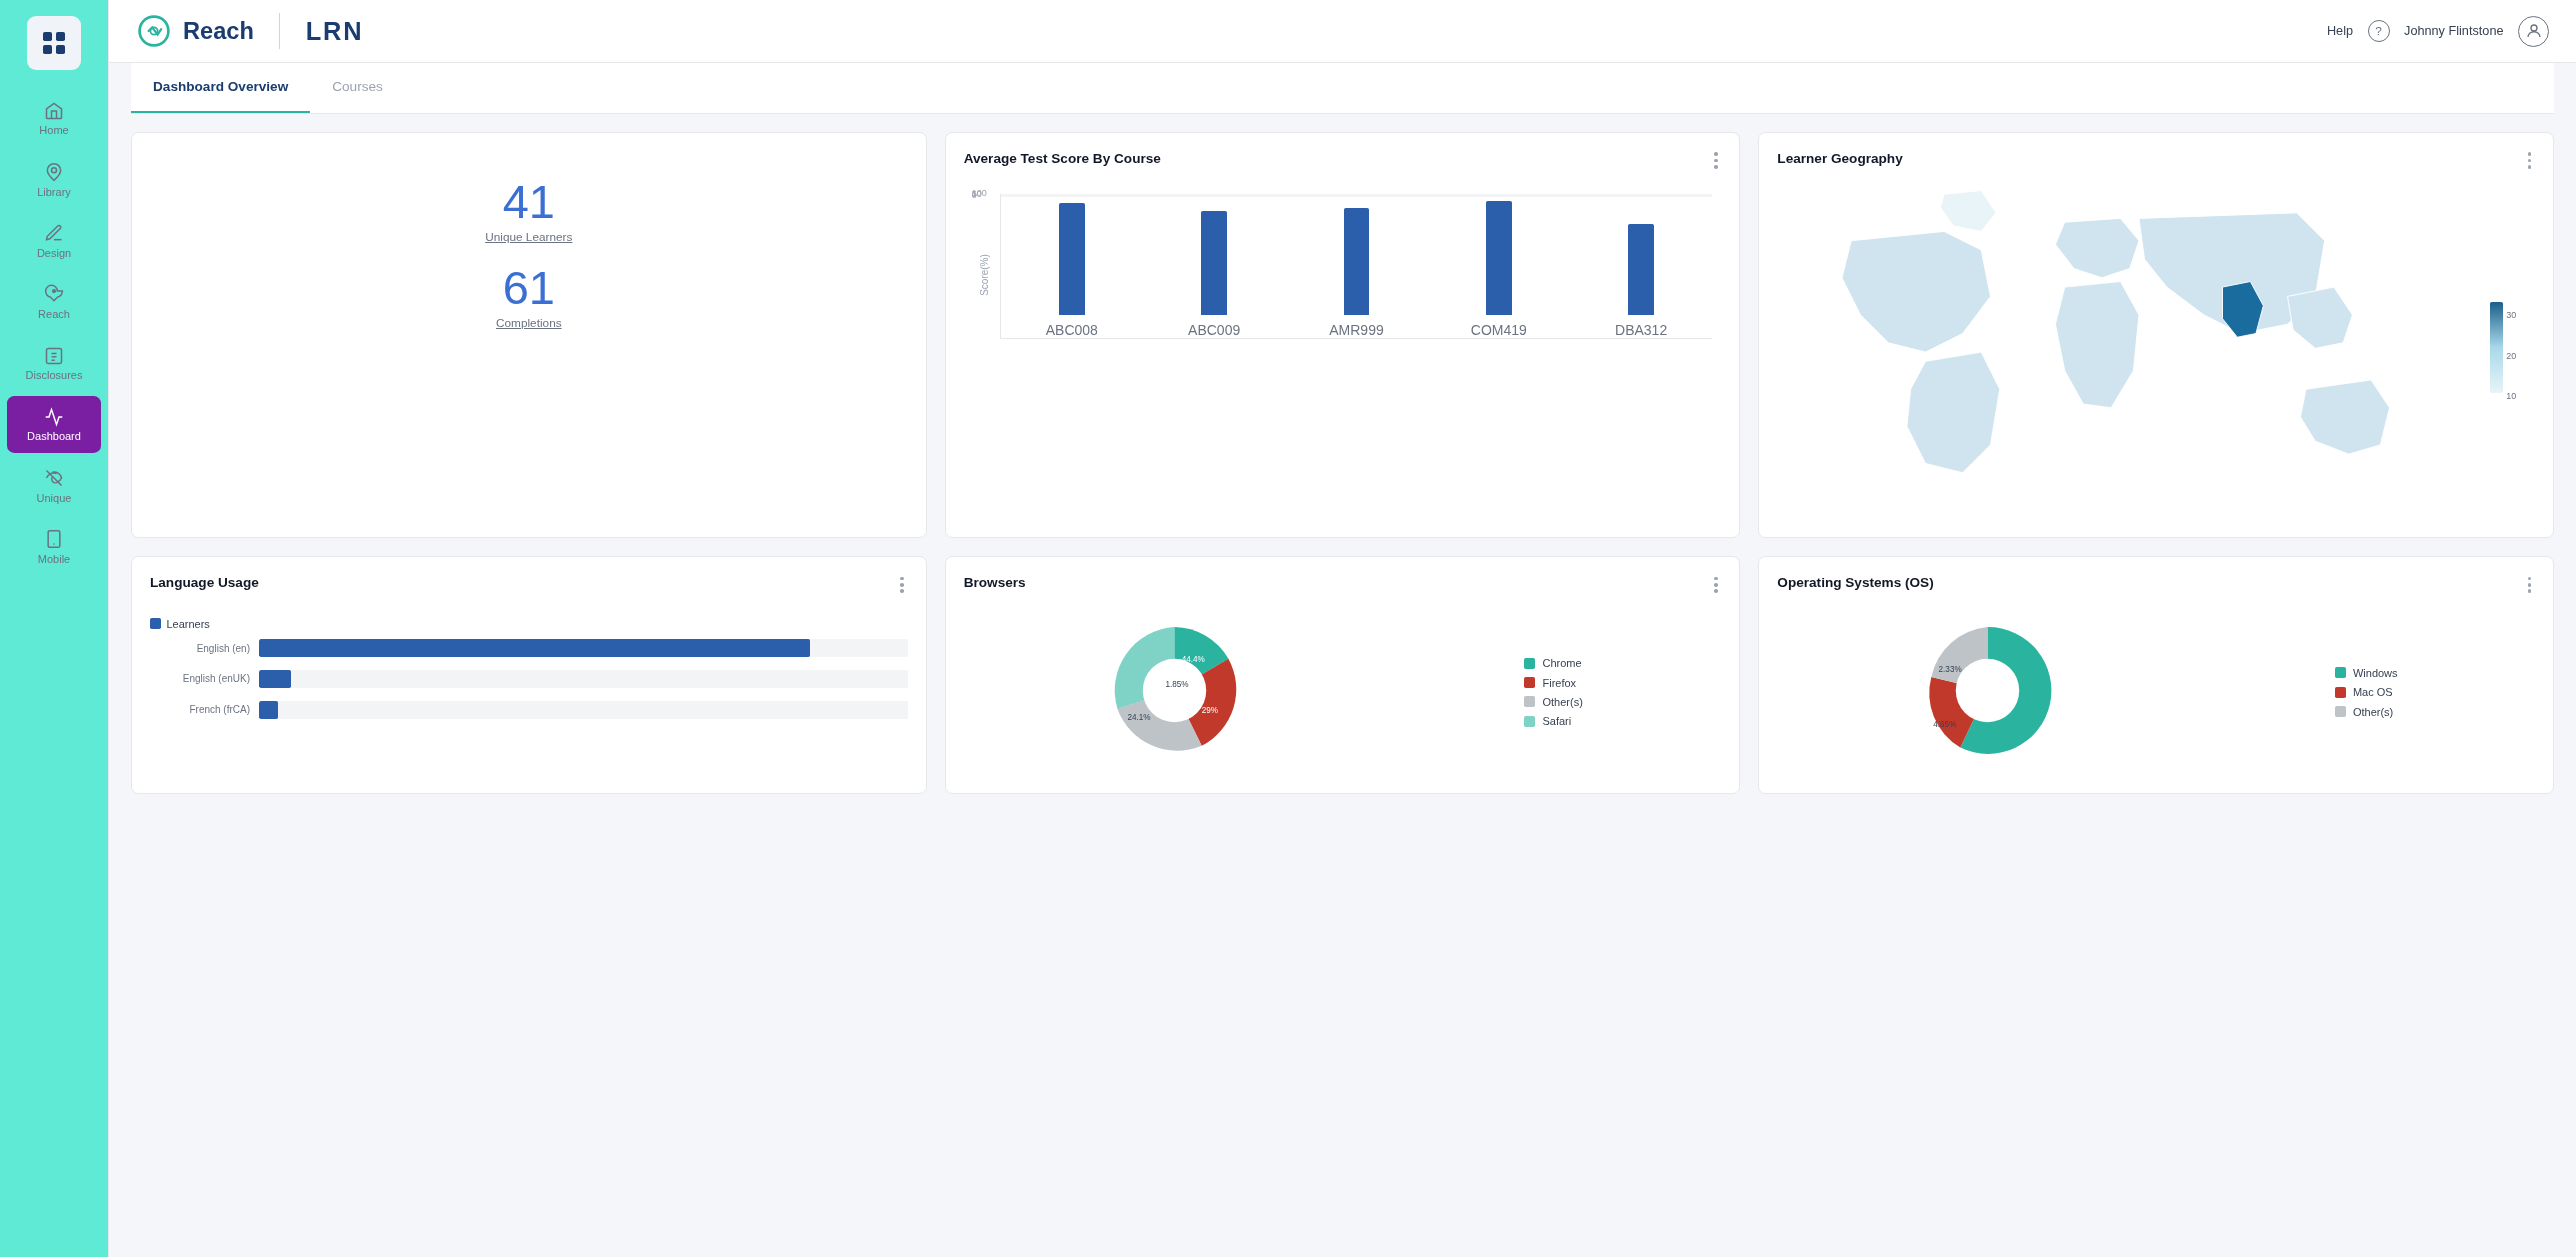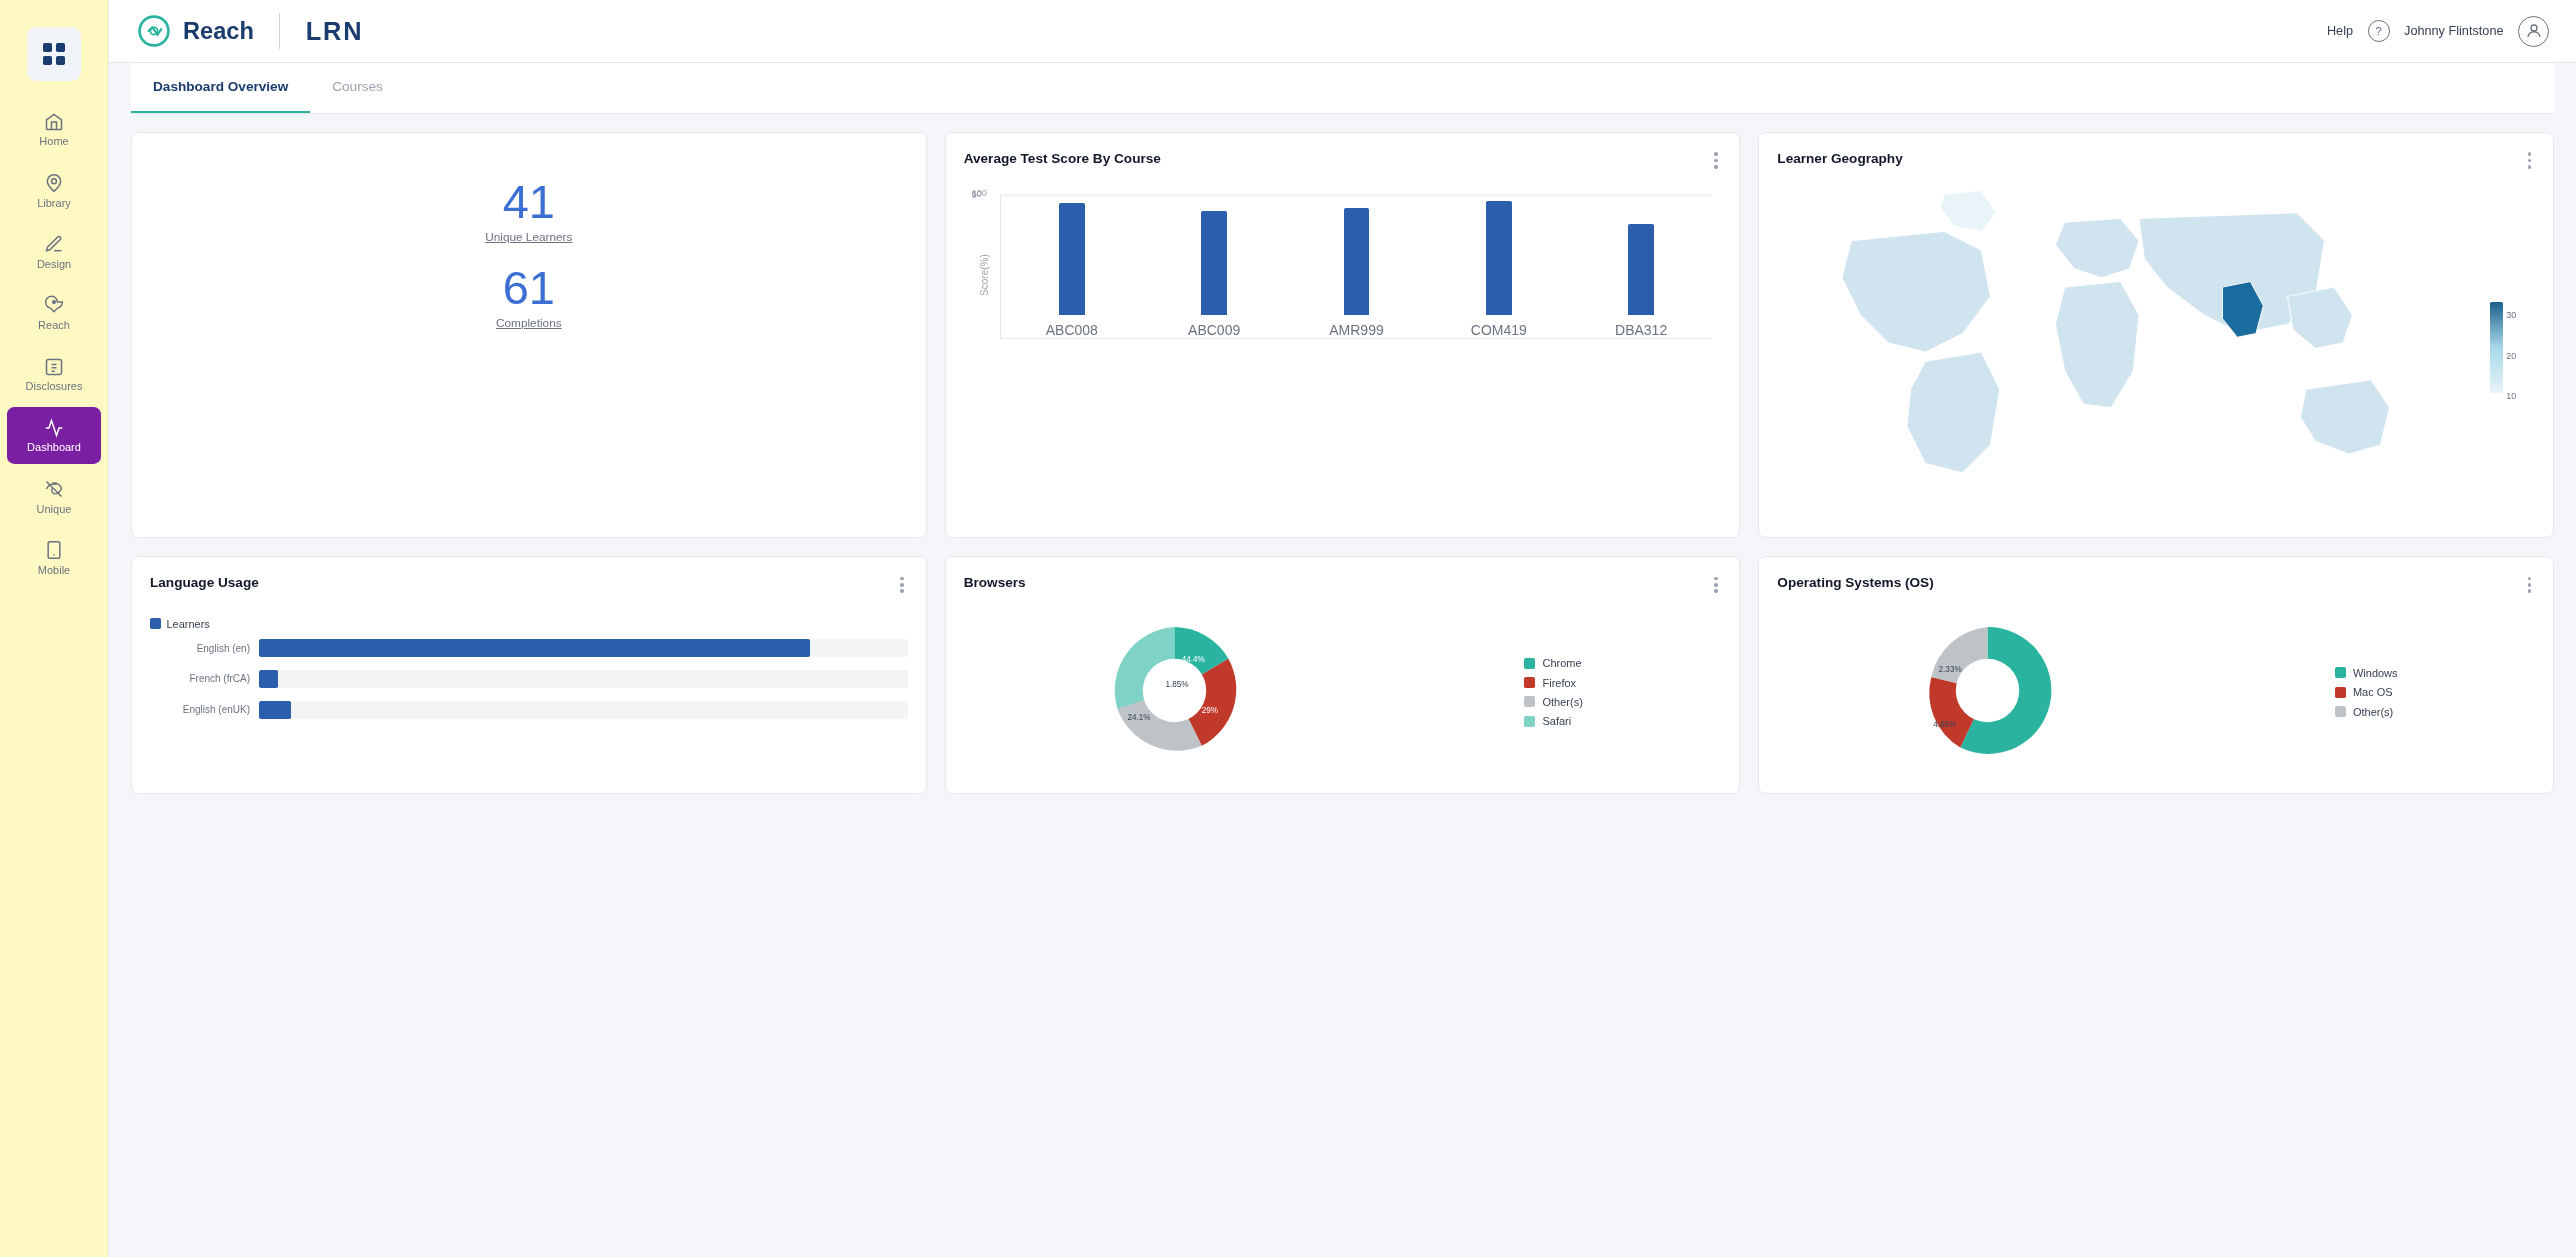--- a/index.html
+++ b/index.html
@@ -1,26 +1,26 @@
 <!DOCTYPE html>
 <html style="font-size:14.5px"><head>
   <meta charset="utf-8">
   <style>
     * { box-sizing: border-box; margin: 0; padding: 0; }
     body { font-family: 'Segoe UI', Arial, sans-serif; background: #f5f6fa; display: flex; height: 100vh; overflow: hidden; }
 
     
     .sidebar {
       width: 109px;
-      background: #fef9c3;
+      background: #5eead4;
       border-right: 0.9px solid #e5e7eb;
       display: flex;
       flex-direction: column;
       align-items: center;
-      padding-top: 27px;
+      padding-top: 16px;
       flex-shrink: 0;
     }
     .sidebar-logo-area {
       width: 54px;
       height: 54px;
       background: #f0f4f8;
       border-radius: 9px;
       display: flex;
       align-items: center;
       justify-content: center;
@@ -602,29 +602,29 @@
             <div class="legend-dot" style="background:#2b5fac;"></div>
             <span>Learners</span>
           </div>
           <div class="lang-row">
             <span class="lang-label">English (en)</span>
             <div class="lang-bar-track">
               <div class="lang-bar-fill" style="width:85%;"></div>
             </div>
           </div>
           <div class="lang-row">
+            <span class="lang-label">English (enUK)</span>
+            <div class="lang-bar-track">
+              <div class="lang-bar-fill" style="width:5%;"></div>
+            </div>
+          </div>
+          <div class="lang-row">
             <span class="lang-label">French (frCA)</span>
             <div class="lang-bar-track">
               <div class="lang-bar-fill" style="width:3%;"></div>
-            </div>
-          </div>
-          <div class="lang-row">
-            <span class="lang-label">English (enUK)</span>
-            <div class="lang-bar-track">
-              <div class="lang-bar-fill" style="width:5%;"></div>
             </div>
           </div>
         </div>
       </div>
 
       <div class="widget-card">
         <div class="widget-header">
           <span class="widget-title">Browsers</span>
           <div class="widget-menu">
             <span></span>

